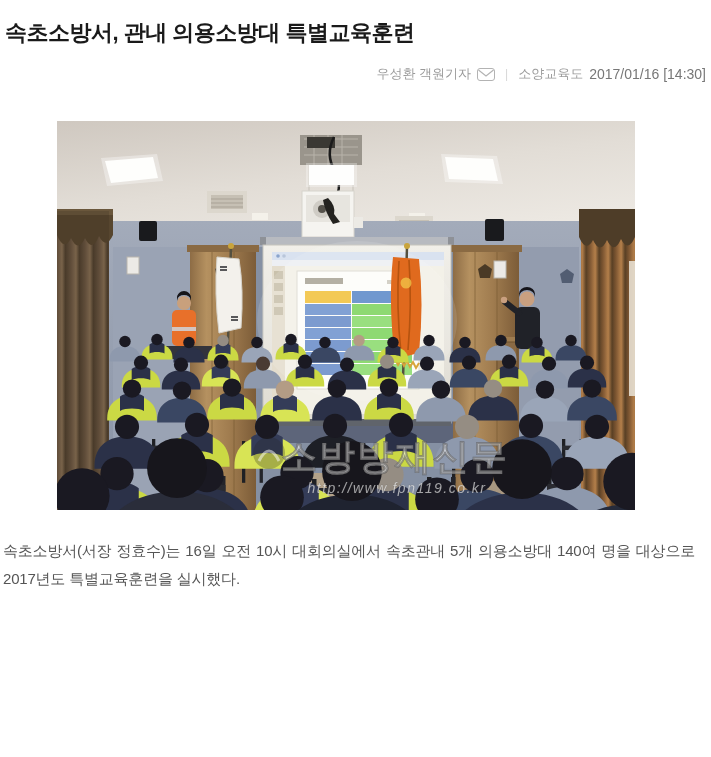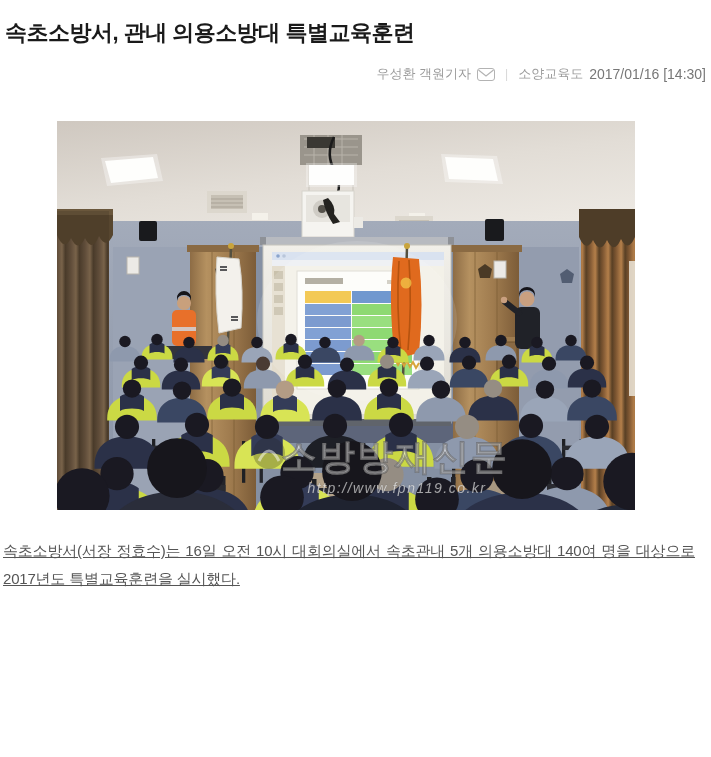--- a/index.html
+++ b/index.html
@@ -36,21 +36,21 @@
     margin:37px 0 0 57px;padding:0;
     width:578px;height:389px;line-height:0;
   }
 
   
   .article-body{
     margin:27px 4px 0 3px;
     font-size:15px;line-height:28px;color:#555555;
     text-align:justify;word-break:break-all;letter-spacing:-0.2px;
   }
-  .article-body p{margin:0 12px 24px 0;text-decoration:underline;}
+  .article-body p{margin:0 12px 24px 0;}
   .article-body p:last-child{margin-bottom:0;}
 
   
   .prs-body{fill:var(--j,#2c3450);}
   .prs-hood{fill:var(--hd,transparent);}
   .prs-head{fill:var(--h,#1a1922);}
 </style>
 </head>
 <body>
 

